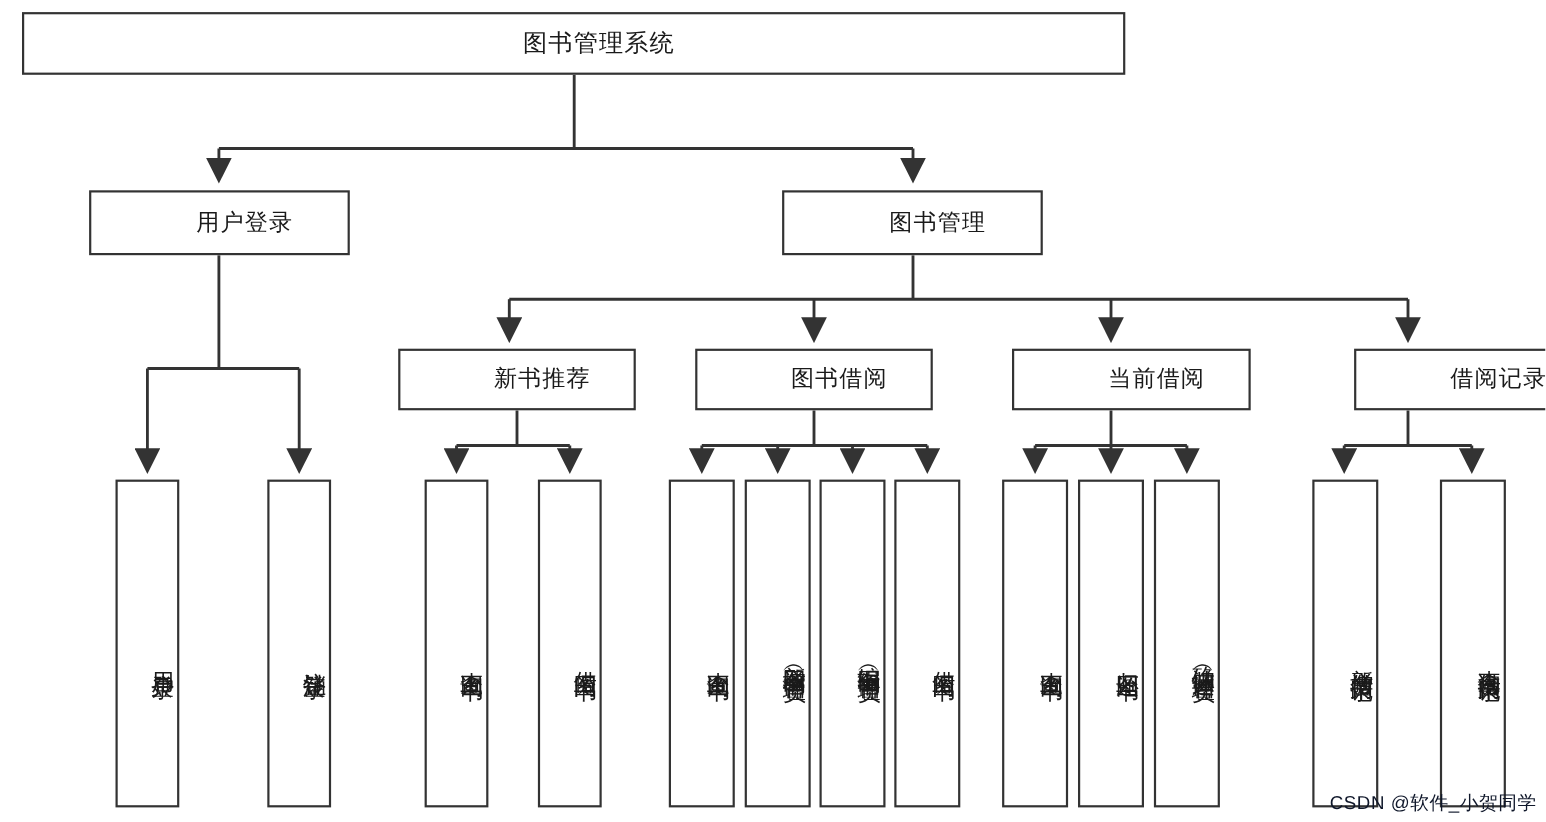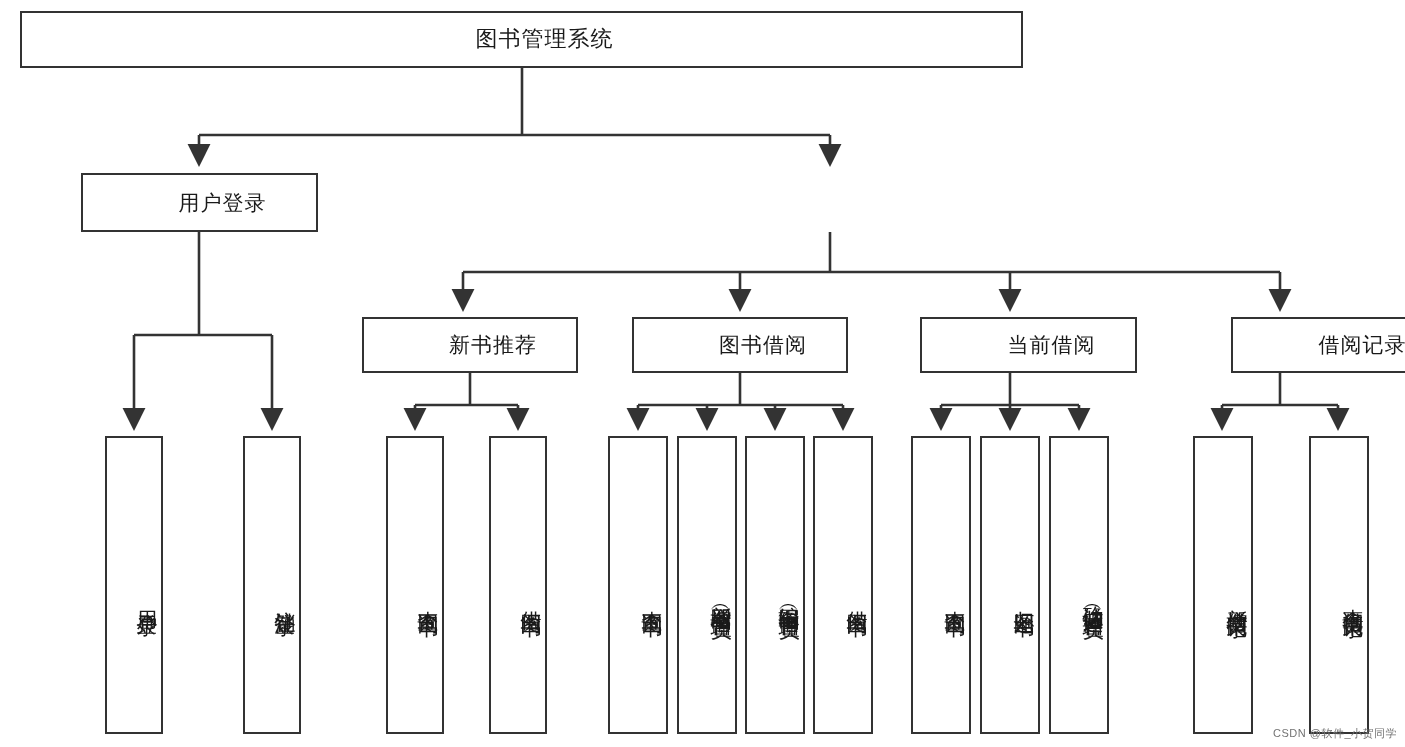--- a/index.html
+++ b/index.html
@@ -51,22 +51,22 @@
     left: 0;
     top: 0;
     width: 1405px;
     height: 747px;
     pointer-events: none;
   }
   .watermark {
     position: absolute;
     right: 8px;
     bottom: 6px;
-    font-size: 11px;
-    color: #737373;
+    font-size: 17px;
+    color: #0f172a;
     letter-spacing: 0.5px;
     white-space: nowrap;
   }
 </style>
 </head>
 <body>
 
 <div id="canvas">
 
   <svg class="wires" viewBox="0 0 1405 747">
@@ -115,20 +115,21 @@
       <path d="M 1280 373 L 1280 405"></path>
       <path d="M 1222 405 L 1338 405"></path>
       <path d="M 1222 405 L 1222 427" marker-end="url(#arrow)"></path>
       <path d="M 1338 405 L 1338 427" marker-end="url(#arrow)"></path>
     </g>
   </svg>
 
   <div class="node horiz root" style="left:20px; top:11px; width:1003px; height:57px;">图书管理系统</div>
 
   <div class="node horiz" style="left:81px; top:173px; width:237px; height:59px;">用户登录</div>
+  <div class="node horiz" style="left:711px; top:173px; width:237px; height:59px;">图书管理</div>
 
   <div class="node horiz" style="left:632px; top:317px; width:216px; height:56px;">图书借阅</div>
   <div class="node horiz" style="left:362px; top:317px; width:216px; height:56px;">新书推荐</div>
   <div class="node horiz" style="left:901px; top:317px; width:217px; height:56px;margin-left:19px;">当前借阅</div>
   <div class="node horiz" style="left:1231px; top:317px; width:217px; height:56px;">借阅记录</div>
 
   <div class="node leaf" style="left:105px; top:436px; width:58px; height:298px;">用户登录</div>
   <div class="node leaf" style="left:243px; top:436px; width:58px; height:298px;">注销登录</div>
 
   <div class="node leaf" style="left:386px; top:436px; width:58px; height:298px;">查询图书</div>

